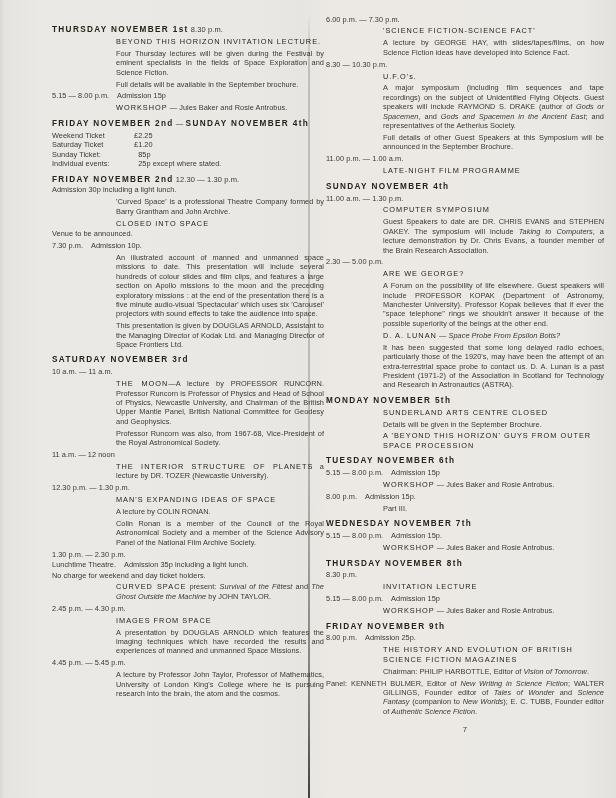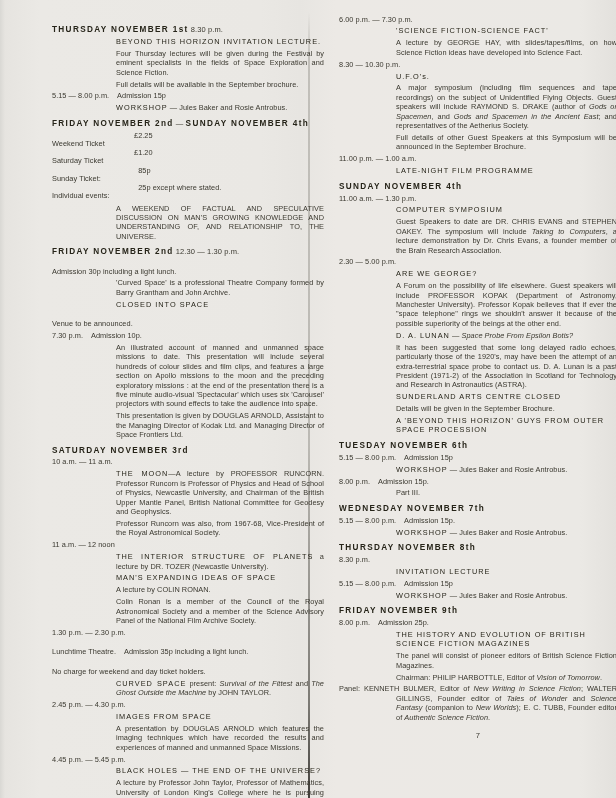--- a/index.html
+++ b/index.html
@@ -24,32 +24,32 @@
       rgba(120,118,110,.40) 55%,
       rgba(88,86,80,.75) 88%,
       rgba(58,56,52,.95) 100%);
   }
   .page{
     position:absolute;
     font-size:7.35px;line-height:9.4px;
     letter-spacing:.05px;
   }
   #pg0{left:52px;top:19px;width:272px;--ind:64px;}
-  #pg1{left:326px;top:12px;width:278px;margin-left:13px;--ind:57px;}
+  #pg1{left:326px;top:12px;width:278px;--ind:57px;}
 
   .blk{margin-top:2px;}
   .day{margin-top:6px;}
   .t{padding-left:var(--ind);margin-top:2.5px;}
   .p{padding-left:var(--ind);text-align:justify;margin-top:2.5px;}
-  .pl{margin-top:10px;white-space:pre-wrap;}
+  .pl{margin-top:1px;white-space:pre-wrap;}
   .time{margin-top:2.5px;white-space:pre-wrap;}
   .hang{padding-left:var(--ind);text-indent:calc(var(--ind) * -1);text-align:justify;margin-top:2.5px;}
   .tbl{margin-top:2.5px;}
   .trow{display:flex;white-space:pre-wrap;line-height:9.6px;}
-  .tlabel{flex:0 0 82px;margin-top:8px;}
+  .tlabel{flex:0 0 82px;}
   .pageno{text-align:center;margin-top:14px;font-size:7.6px;}
   #pg1 .pageno{margin-top:9px;}
 
   
   .s-d{font-weight:700;letter-spacing:1.35px;font-size:8.2px;color:#262419;}
   .day .s-r{font-size:7.5px;letter-spacing:.1px;font-weight:400;color:#3a382f;}
   .s-b{font-weight:400;letter-spacing:1.0px;color:#262419;}
   .s-i{font-style:italic;}
   .s-r{font-weight:400;font-style:normal;}
 </style>
@@ -65,47 +65,46 @@
       <div class="blk p"><span class="s-r">Full details will be available in the September brochure.</span></div>
       <div class="blk time"><span class="s-r">5.15 — 8.00 p.m.    Admission 15p</span></div>
       <div class="blk t"><span class="s-b">WORKSHOP</span><span class="s-r"> — Jules Baker and Rosie Antrobus.</span></div>
       <div class="blk day"><span class="s-d">FRIDAY NOVEMBER 2nd</span><span class="s-r"> — </span><span class="s-d">SUNDAY NOVEMBER 4th</span></div>
       <div class="blk tbl">
         <div class="trow"><span class="tlabel">Weekend Ticket</span><span class="tval">£2.25</span></div>
         <div class="trow"><span class="tlabel">Saturday Ticket</span><span class="tval">£1.20</span></div>
         <div class="trow"><span class="tlabel">Sunday Ticket:</span><span class="tval">  85p</span></div>
         <div class="trow"><span class="tlabel">Individual events:</span><span class="tval">  25p except where stated.</span></div>
       </div>
-      <div class="blk p"><span class="s-r">A WEEKEND OF FACTUAL AND SPECULATIVE DISCUSSION ON MAN'S GROWING KNOWLEDGE AND UNDERSTANDING OF, AND RELATIONSHIP TO, THE UNIVERSE.</span></div>
       <div class="blk day"><span class="s-d">FRIDAY NOVEMBER 2nd</span><span class="s-r">  12.30 — 1.30 p.m.</span></div>
       <div class="blk pl"><span class="s-r">Admission 30p including a light lunch.</span></div>
       <div class="blk p"><span class="s-r">'Curved Space' is a professional Theatre Company formed by Barry Grantham and John Archive.</span></div>
       <div class="blk t"><span class="s-b">CLOSED INTO SPACE</span></div>
       <div class="blk pl"><span class="s-r">Venue to be announced.</span></div>
       <div class="blk time"><span class="s-r">7.30 p.m.    Admission 10p.</span></div>
       <div class="blk p"><span class="s-r">An illustrated account of manned and unmanned space missions to date. This presentation will include several hundreds of colour slides and film clips, and features a large section on Apollo missions to the moon and the preceding exploratory missions : at the end of the presentation there is a five minute audio-visual 'Spectacular' which uses six 'Carousel' projectors with sound effects to take the audience into space.</span></div>
       <div class="blk p"><span class="s-r">This presentation is given by DOUGLAS ARNOLD, Assistant to the Managing Director of Kodak Ltd. and Managing Director of Space Frontiers Ltd.</span></div>
       <div class="blk day"><span class="s-d">SATURDAY NOVEMBER 3rd</span></div>
       <div class="blk time"><span class="s-r">10 a.m. — 11 a.m.</span></div>
       <div class="blk p"><span class="s-b">THE MOON</span><span class="s-r">—A lecture by PROFESSOR RUNCORN. Professor Runcorn is Professor of Physics and Head of School of Physics, Newcastle University, and Chairman of the British Upper Mantle Panel, British National Committee for Geodesy and Geophysics.</span></div>
       <div class="blk p"><span class="s-r">Professor Runcorn was also, from 1967-68, Vice-President of the Royal Astronomical Society.</span></div>
       <div class="blk time"><span class="s-r">11 a.m. — 12 noon</span></div>
       <div class="blk p"><span class="s-b">THE INTERIOR STRUCTURE OF PLANETS</span><span class="s-r"> a lecture by DR. TOZER (Newcastle University).</span></div>
+      <div class="blk time"><span class="s-r">12.30 p.m. — 1.30 p.m.</span></div>
       <div class="blk t"><span class="s-b">MAN'S EXPANDING IDEAS OF SPACE</span></div>
       <div class="blk p"><span class="s-r">A lecture by COLIN RONAN.</span></div>
       <div class="blk p"><span class="s-r">Colin Ronan is a member of the Council of the Royal Astronomical Society and a member of the Science Advisory Panel of the National Film Archive Society.</span></div>
       <div class="blk time"><span class="s-r">1.30 p.m. — 2.30 p.m.</span></div>
       <div class="blk pl"><span class="s-r">Lunchtime Theatre.    Admission 35p including a light lunch.</span></div>
       <div class="blk pl"><span class="s-r">No charge for weekend and day ticket holders.</span></div>
       <div class="blk p"><span class="s-b">CURVED SPACE</span><span class="s-r"> present: </span><span class="s-i">Survival of the Fittest</span><span class="s-r"> and </span><span class="s-i">The Ghost Outside the Machine</span><span class="s-r"> by JOHN TAYLOR.</span></div>
       <div class="blk time"><span class="s-r">2.45 p.m. — 4.30 p.m.</span></div>
       <div class="blk t"><span class="s-b">IMAGES FROM SPACE</span></div>
       <div class="blk p"><span class="s-r">A presentation by DOUGLAS ARNOLD which features the imaging techniques which have recorded the results and experiences of manned and unmanned Space Missions.</span></div>
       <div class="blk time"><span class="s-r">4.45 p.m. — 5.45 p.m.</span></div>
-      <div class="blk t"><span class="s-b">BLACK HOLES — THE END OF THE UNIVERSE?</span></div>
       <div class="blk p"><span class="s-r">A lecture by Professor John Taylor, Professor of Mathematics, University of London King's College where he is pursuing research into the brain, the atom and the cosmos.</span></div>
     </div>
   <div class="page" id="pg1">
       <div class="blk time"><span class="s-r">6.00 p.m. — 7.30 p.m.</span></div>
       <div class="blk t"><span class="s-b">'SCIENCE FICTION-SCIENCE FACT'</span></div>
       <div class="blk p"><span class="s-r">A lecture by GEORGE HAY, with slides/tapes/films, on how Science Fiction ideas have developed into Science Fact.</span></div>
       <div class="blk time"><span class="s-r">8.30 — 10.30 p.m.</span></div>
       <div class="blk t"><span class="s-b">U.F.O's.</span></div>
       <div class="blk p"><span class="s-r">A major symposium (including film sequences and tape recordings) on the subject of Unidentified Flying Objects. Guest speakers will include RAYMOND S. DRAKE (author of </span><span class="s-i">Gods or Spacemen</span><span class="s-r">, and </span><span class="s-i">Gods and Spacemen in the Ancient East</span><span class="s-r">; and representatives of the Aetherius Society.</span></div>
       <div class="blk p"><span class="s-r">Full details of other Guest Speakers at this Symposium will be announced in the September Brochure.</span></div>
@@ -113,37 +112,37 @@
       <div class="blk t"><span class="s-b">LATE-NIGHT FILM PROGRAMME</span></div>
       <div class="blk day"><span class="s-d">SUNDAY NOVEMBER 4th</span></div>
       <div class="blk time"><span class="s-r">11.00 a.m. — 1.30 p.m.</span></div>
       <div class="blk t"><span class="s-b">COMPUTER SYMPOSIUM</span></div>
       <div class="blk p"><span class="s-r">Guest Speakers to date are DR. CHRIS EVANS and STEPHEN OAKEY. The symposium will include </span><span class="s-i">Taking to Computers</span><span class="s-r">, a lecture demonstration by Dr. Chris Evans, a founder member of the Brain Research Association.</span></div>
       <div class="blk time"><span class="s-r">2.30 — 5.00 p.m.</span></div>
       <div class="blk t"><span class="s-b">ARE WE GEORGE?</span></div>
       <div class="blk p"><span class="s-r">A Forum on the possibility of life elsewhere. Guest speakers will include PROFESSOR KOPAK (Department of Astronomy, Manchester University). Professor Kopak believes that if ever the "space telephone" rings we shouldn't answer it because of the possible superiority of the beings at the other end.</span></div>
       <div class="blk p"><span class="s-b">D. A. LUNAN</span><span class="s-r"> — </span><span class="s-i">Space Probe From Epsilon Botis?</span></div>
       <div class="blk p"><span class="s-r">It has been suggested that some long delayed radio echoes, particularly those of the 1920's, may have been the attempt of an extra-terrestrial space probe to contact us. D. A. Lunan is a past President (1971-2) of the Association in Scotland for Technology and Research in Astronautics (ASTRA).</span></div>
+      <div class="blk day"><span class="s-d">MONDAY NOVEMBER 5th</span></div>
       <div class="blk t"><span class="s-b">SUNDERLAND ARTS CENTRE CLOSED</span></div>
       <div class="blk p"><span class="s-r">Details will be given in the September Brochure.</span></div>
       <div class="blk t"><span class="s-b">A 'BEYOND THIS HORIZON' GUYS FROM OUTER SPACE PROCESSION</span></div>
       <div class="blk day"><span class="s-d">TUESDAY NOVEMBER 6th</span></div>
       <div class="blk time"><span class="s-r">5.15 — 8.00 p.m.    Admission 15p</span></div>
       <div class="blk t"><span class="s-b">WORKSHOP</span><span class="s-r"> — Jules Baker and Rosie Antrobus.</span></div>
       <div class="blk time"><span class="s-r">8.00 p.m.    Admission 15p.</span></div>
       <div class="blk p"><span class="s-r">Part III.</span></div>
       <div class="blk day"><span class="s-d">WEDNESDAY NOVEMBER 7th</span></div>
       <div class="blk time"><span class="s-r">5.15 — 8.00 p.m.    Admission 15p.</span></div>
       <div class="blk t"><span class="s-b">WORKSHOP</span><span class="s-r"> — Jules Baker and Rosie Antrobus.</span></div>
       <div class="blk day"><span class="s-d">THURSDAY NOVEMBER 8th</span></div>
       <div class="blk time"><span class="s-r">8.30 p.m.</span></div>
       <div class="blk t"><span class="s-b">INVITATION LECTURE</span></div>
       <div class="blk time"><span class="s-r">5.15 — 8.00 p.m.    Admission 15p</span></div>
       <div class="blk t"><span class="s-b">WORKSHOP</span><span class="s-r"> — Jules Baker and Rosie Antrobus.</span></div>
       <div class="blk day"><span class="s-d">FRIDAY NOVEMBER 9th</span></div>
       <div class="blk time"><span class="s-r">8.00 p.m.    Admission 25p.</span></div>
       <div class="blk t"><span class="s-b">THE HISTORY AND EVOLUTION OF BRITISH SCIENCE FICTION MAGAZINES</span></div>
-      <div class="blk p"><span class="s-r">The panel will consist of pioneer editors of British Science Fiction Magazines.</span></div>
       <div class="blk p"><span class="s-r">Chairman: PHILIP HARBOTTLE, Editor of </span><span class="s-i">Vision of Tomorrow</span><span class="s-r">.</span></div>
       <div class="blk hang"><span class="s-r">Panel:   KENNETH BULMER, Editor of </span><span class="s-i">New Writing in Science Fiction</span><span class="s-r">; WALTER GILLINGS, Founder editor of </span><span class="s-i">Tales of Wonder</span><span class="s-r"> and </span><span class="s-i">Science Fantasy</span><span class="s-r"> (companion to </span><span class="s-i">New Worlds</span><span class="s-r">); E. C. TUBB, Founder editor of </span><span class="s-i">Authentic Science Fiction</span><span class="s-r">.</span></div>
       <div class="blk pageno"><span class="s-r">7</span></div>
     </div>
 </div>
 
 </body></html>

